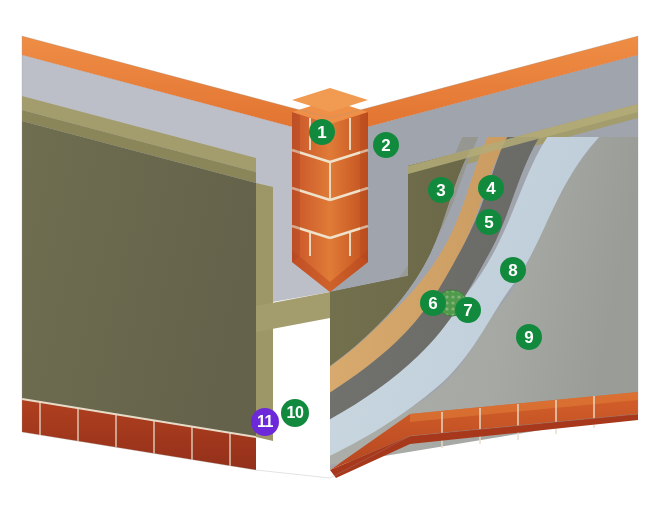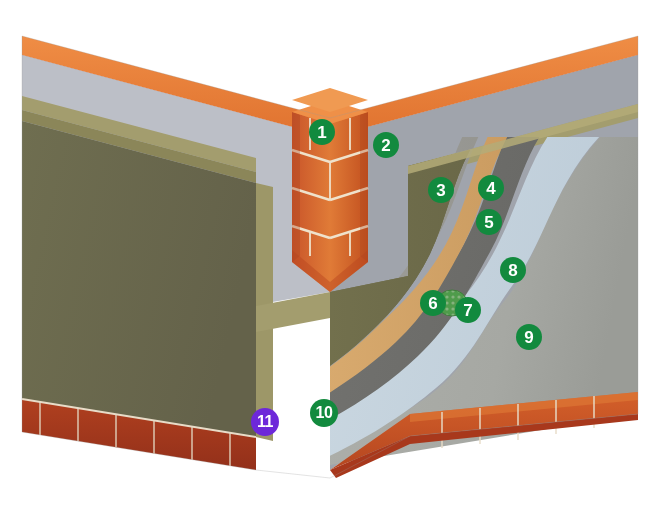--- a/index.html
+++ b/index.html
@@ -331,17 +331,17 @@
   <div id="callout-layer">
       <div class="callout-badge single" style="left: 309px; top: 119px; background: rgb(18, 138, 62); color: rgb(255, 255, 255);">1</div>
       <div class="callout-badge single" style="left: 373px; top: 132px; background: rgb(18, 138, 62); color: rgb(255, 255, 255);">2</div>
       <div class="callout-badge single" style="left: 428px; top: 177px; background: rgb(18, 138, 62); color: rgb(255, 255, 255);">3</div>
       <div class="callout-badge single" style="left: 478px; top: 175px; background: rgb(18, 138, 62); color: rgb(255, 255, 255);">4</div>
       <div class="callout-badge single" style="left: 476px; top: 209px; background: rgb(18, 138, 62); color: rgb(255, 255, 255);">5</div>
       <div class="callout-badge single" style="left: 420px; top: 290px; background: rgb(18, 138, 62); color: rgb(255, 255, 255);">6</div>
       <div class="callout-badge single" style="left: 455px; top: 297px; background: rgb(18, 138, 62); color: rgb(255, 255, 255);">7</div>
       <div class="callout-badge single" style="left: 500px; top: 257px; background: rgb(18, 138, 62); color: rgb(255, 255, 255);">8</div>
       <div class="callout-badge single" style="left: 516px; top: 324px; background: rgb(18, 138, 62); color: rgb(255, 255, 255);">9</div>
-      <div class="callout-badge double" style="left: 281px; top: 399px; background: rgb(18, 138, 62); color: rgb(255, 255, 255); margin-left: 29px;">10</div>
+      <div class="callout-badge double" style="left: 281px; top: 399px; background: rgb(18, 138, 62); color: rgb(255, 255, 255);">10</div>
       <div class="callout-badge double" style="left: 251px; top: 408px; background: #6d28d9; color: rgb(255, 255, 255);">11</div>
     </div>
 
 </div>
 
 </body></html>

